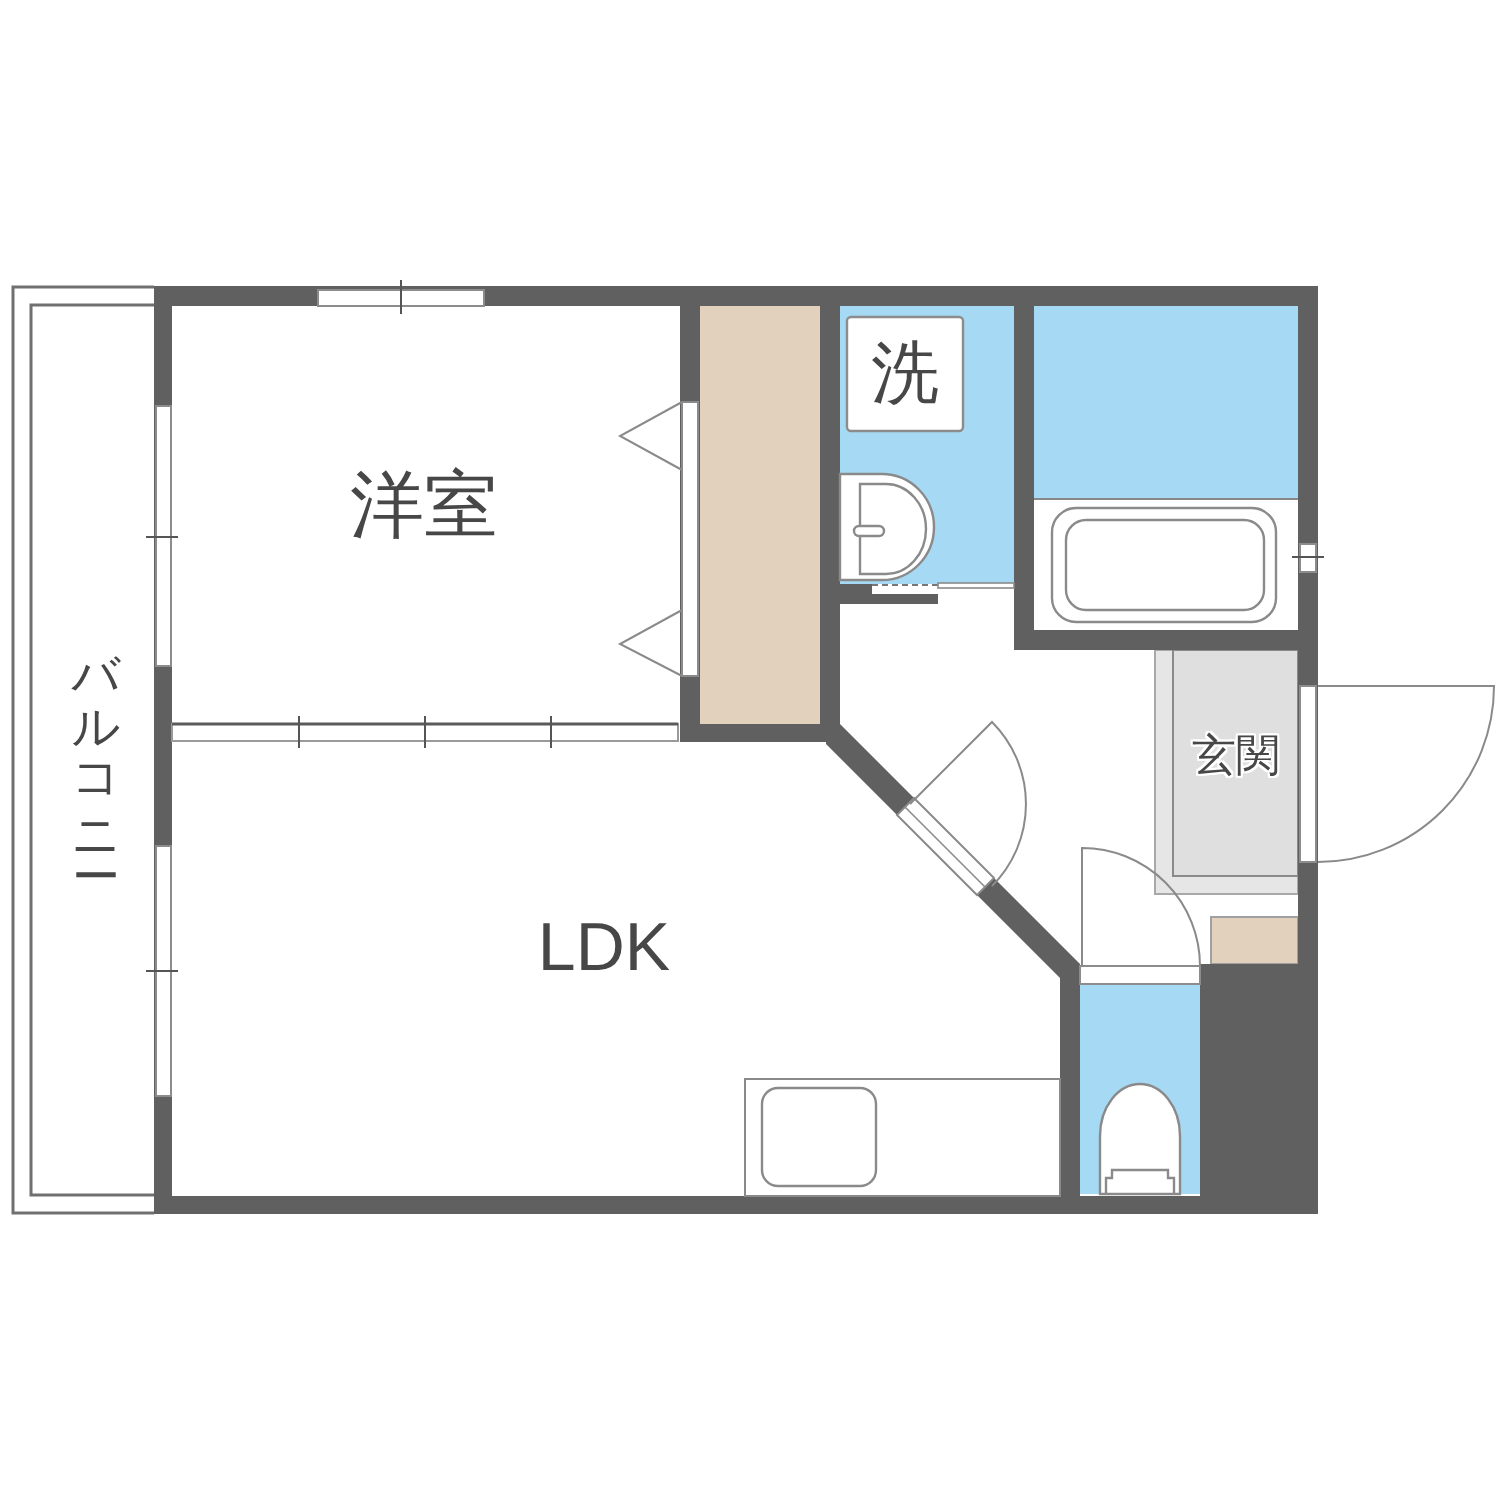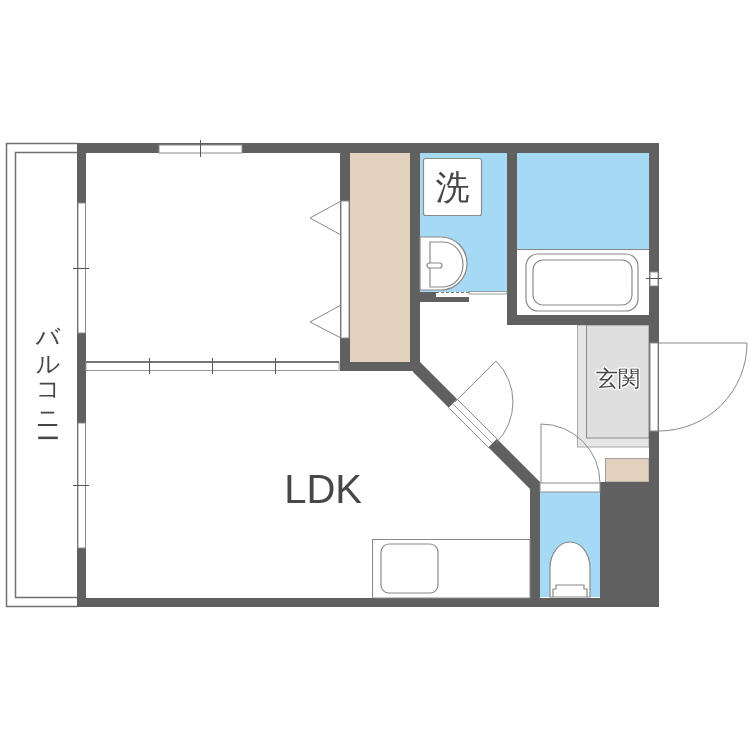--- a/index.html
+++ b/index.html
@@ -6,21 +6,21 @@
   #plan { position: relative; width: 750px; height: 750px; overflow: hidden; background: #ffffff; }
   #plan svg { position: absolute; left: 0; top: 0; }
   .label {
     position: absolute;
     color: #474747;
     font-family: "DejaVu Sans", "Liberation Sans", sans-serif;
     text-align: center;
     white-space: nowrap;
   }
   .lbl-western { left: 162px; top: 232px; width: 100px; height: 42px; line-height: 42px; font-size: 37px; }
-  .lbl-ldk { left: 242px; top: 467px; width: 120px; height: 44px; line-height: 44px; font-size: 40px; font-family: "Liberation Sans", sans-serif; text-align: right; }
+  .lbl-ldk { left: 242px; top: 452px; width: 120px; height: 44px; line-height: 44px; font-size: 34px; font-family: "Liberation Sans", sans-serif; }
   .lbl-wash { left: 423px; top: 158px; width: 59px; height: 58px; line-height: 58px; font-size: 34px; }
   .lbl-entrance {
     left: 587px; top: 365px; width: 62px; height: 28px; line-height: 28px; font-size: 22px;
     text-shadow: 1px 0 #fff, -1px 0 #fff, 0 1px #fff, 0 -1px #fff, 1px 1px #fff, -1px -1px #fff, 1px -1px #fff, -1px 1px #fff;
   }
   .lbl-balcony {
     left: 34px; top: 310px; width: 28px; height: 134px; line-height: 28px; font-size: 24px;
     writing-mode: vertical-rl; letter-spacing: 1.5px; text-align: start;
   }
 </style>
@@ -130,17 +130,18 @@
       <path d="M550,597 V568 A20,26 0 0 1 590,568 V597 Z"></path>
       <path d="M553,597 V589 H556 V585 H584 V589 H587 V597" fill="none"></path>
     </g>
 
     <g>
       <rect x="372.5" y="539.5" width="157.5" height="58.5" fill="#fff" stroke="#8a8a8a" stroke-width="1"></rect>
       <rect x="381" y="544" width="57" height="49" rx="8" fill="#fff" stroke="#8a8a8a" stroke-width="1.2"></rect>
     </g>
   </svg>
 
+  <div class="label lbl-western">洋室</div>
   <div class="label lbl-ldk">LDK</div>
   <div class="label lbl-wash">洗</div>
   <div class="label lbl-entrance">玄関</div>
   <div class="label lbl-balcony">バルコニー</div>
 </div>
 
 </body></html>

